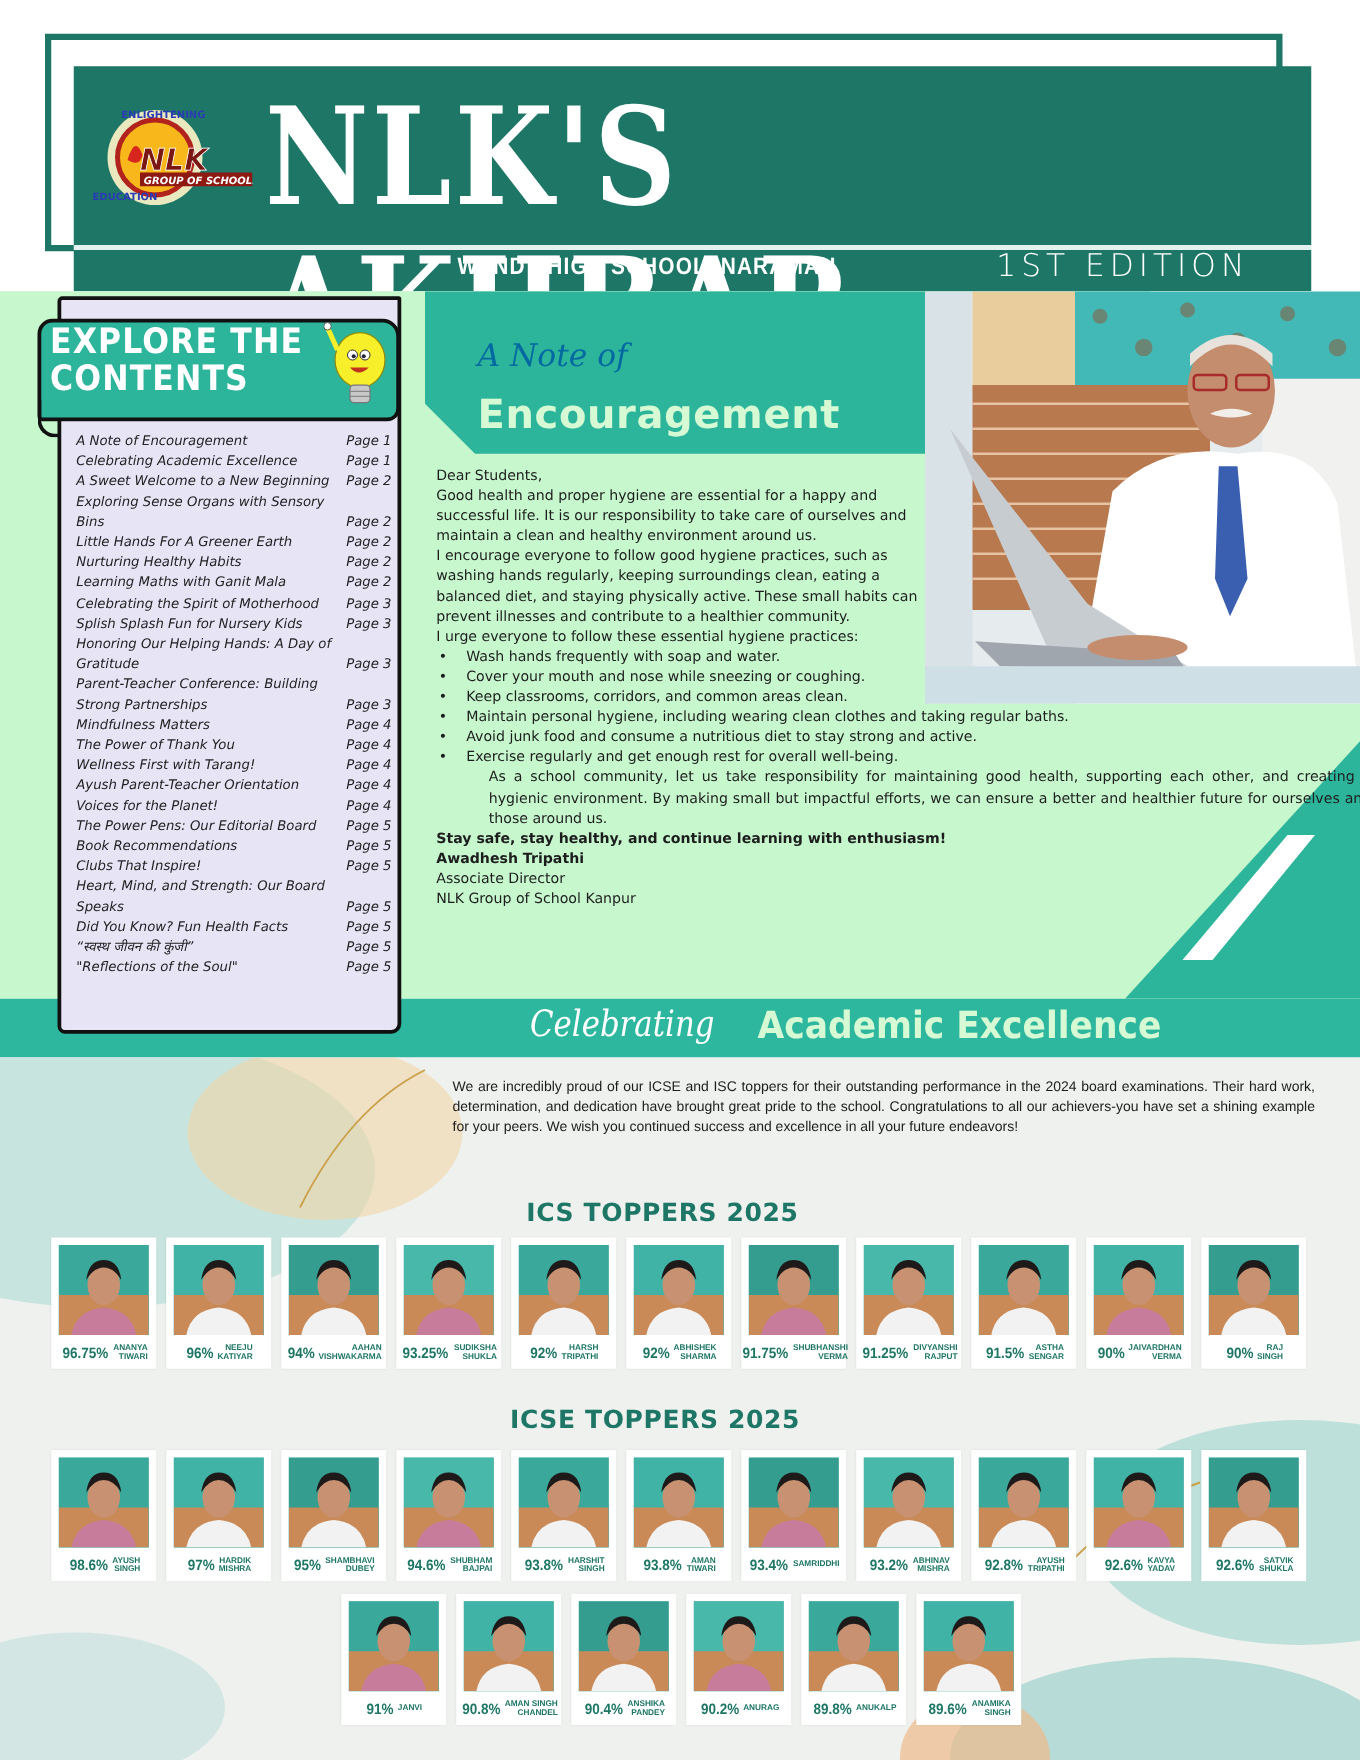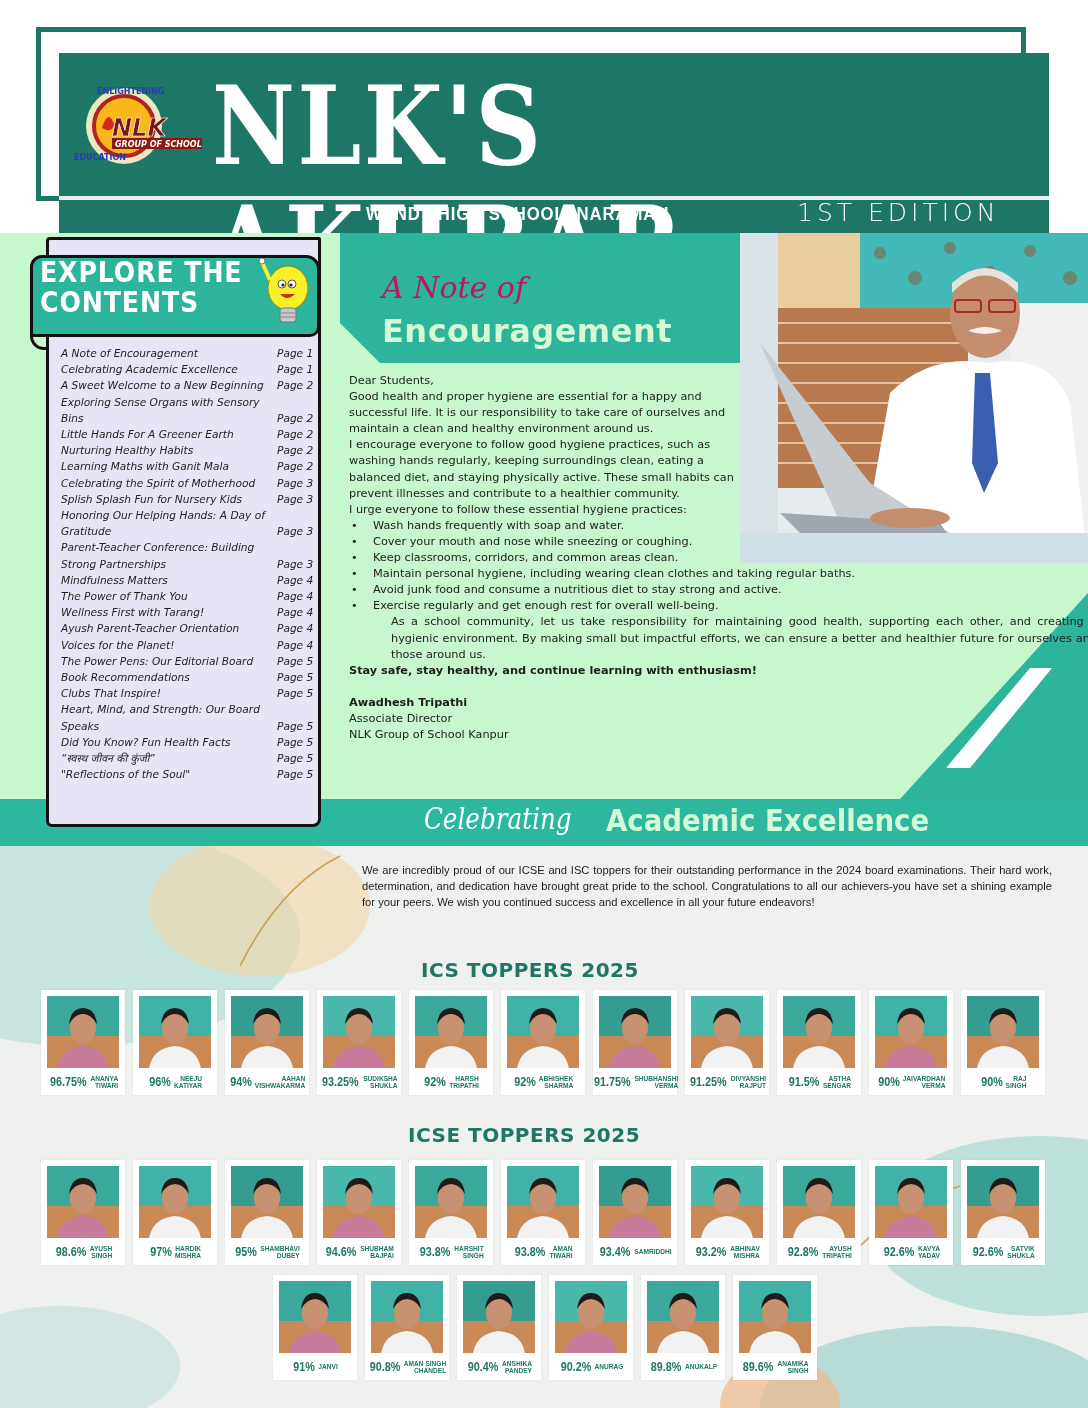--- a/index.html
+++ b/index.html
@@ -13,31 +13,31 @@
   .mast-gap { position: absolute; left: 59px; top: 196px; width: 990px; height: 4px; background: #e3f1ef; }
   .logo { position: absolute; left: 72px; top: 80px; width: 130px; height: 90px; }
   .title { position: absolute; left: 212px; top: 66px; font-family: "DejaVu Serif", serif; font-weight: 900; font-size: 108px; letter-spacing: 3px; color: #ffffff; line-height: 120px; transform: scaleX(0.84); transform-origin: left top; }
   .school { position: absolute; left: 366px; top: 203px; font-family: "Liberation Sans", sans-serif; font-weight: bold; font-size: 19px; color: #ffffff; letter-spacing: 1px; transform: scaleX(0.88); transform-origin: left top; }
   .edition { position: absolute; left: 797px; top: 198px; font-family: "DejaVu Sans", sans-serif; font-weight: 300; font-size: 25px; color: #ffffff; letter-spacing: 4px; }
 
   
   .letter-bg { position: absolute; left: 0; top: 233px; width: 1088px; height: 566px; background: #c6f7cd; }
   .letter-teal { position: absolute; left: 340px; top: 233px; width: 748px; height: 566px; }
   .principal-photo { position: absolute; left: 740px; top: 233px; width: 348px; height: 330px; overflow: hidden; }
-  .note-head1 { position: absolute; left: 382px; top: 270px; font-family: "DejaVu Serif", serif; font-style: italic; font-size: 30px; color: #be185d; }
+  .note-head1 { position: absolute; left: 382px; top: 270px; font-family: "DejaVu Serif", serif; font-style: italic; font-size: 25px; color: #0369a1; }
   .note-head2 { position: absolute; left: 382px; top: 312px; font-family: "DejaVu Sans", sans-serif; font-weight: bold; font-size: 32px; color: #d6fad3; letter-spacing: 0.5px; }
   .letter-body { position: absolute; left: 349px; top: 373px; width: 710px; font-family: "DejaVu Sans", sans-serif; font-size: 11.3px; line-height: 16.1px; color: #1d1d1d; }
   .letter-body p { margin: 0; }
   .letter-body .narrow { width: 390px; }
   .letter-body ul { list-style: none; }
   .letter-body li { position: relative; padding-left: 24px; }
   .letter-body li::before { content: "•"; position: absolute; left: 2px; }
   .letter-body .justify { text-align: justify; width: 706px; margin-left: 42px; }
   .letter-body .bold { font-weight: bold; }
-  .sig { margin-top: 16px; }
+  .sig { }
 
   
   .toc-paper { position: absolute; left: 46px; top: 237px; width: 275px; height: 590px; background: #e7e4f6; border: 3px solid #111; border-radius: 4px 2px 8px 6px; }
   .toc-banner { position: absolute; left: 30px; top: 255px; width: 290px; height: 82px; background: #2db59c; border: 3px solid #111; border-radius: 12px 14px 10px 4px; }
   .toc-banner-curl { position: absolute; left: 30px; top: 320px; width: 18px; height: 30px; border: 3px solid #111; border-radius: 0 0 0 14px; border-right: none; border-top: none; }
   .toc-title { position: absolute; left: 40px; top: 258px; font-family: "DejaVu Sans", sans-serif; font-weight: bold; font-size: 28px; line-height: 30px; color: #ffffff; letter-spacing: 1px; transform: scaleX(0.9); transform-origin: left top; }
   .bulb { position: absolute; left: 258px; top: 256px; width: 56px; height: 72px; }
   .toc-list { position: absolute; left: 61px; top: 345px; width: 256px; font-family: "DejaVu Sans", sans-serif; font-size: 10.6px; line-height: 16.2px; color: #222; }
   .toc-row { display: flex; justify-content: space-between; align-items: flex-end; font-style: italic; }
   .toc-row .t { width: 215px; }

